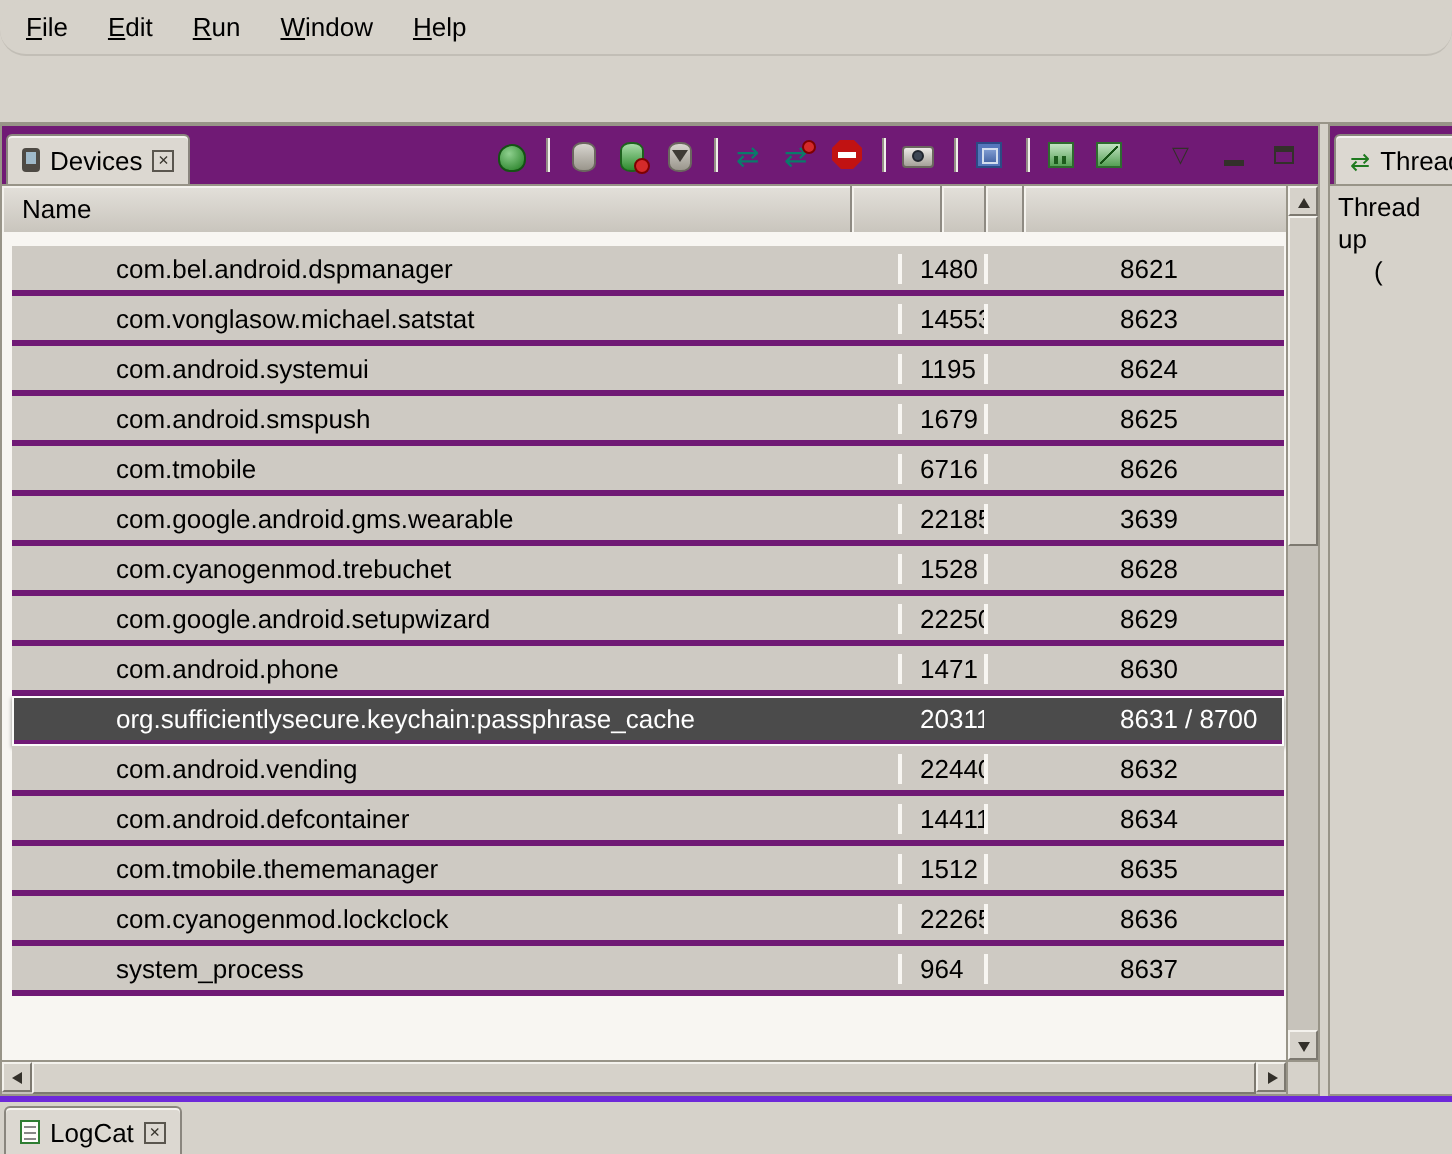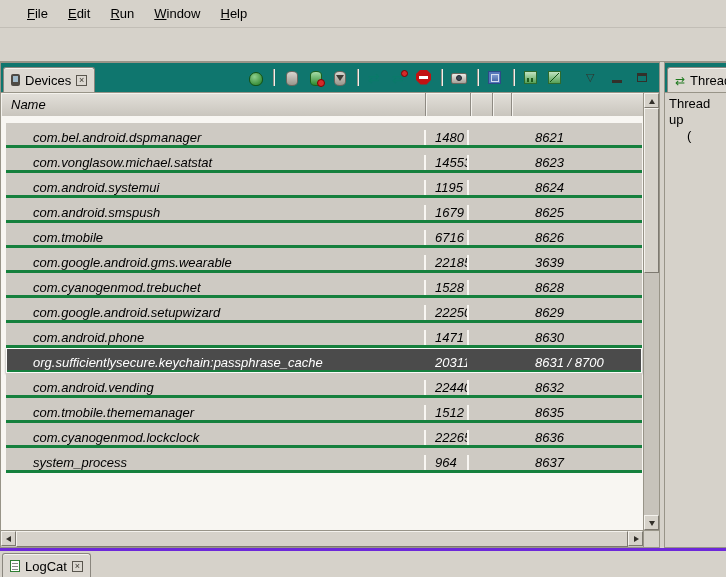--- a/index.html
+++ b/index.html
@@ -3,38 +3,38 @@
 <meta charset="utf-8">
 <style>
   html,body { margin:0; padding:0; }
   body {
     width:726px; height:577px; overflow:hidden; position:relative;
     background:#d6d2ca; font-family:"Liberation Sans", sans-serif;
     font-size:13px; color:#000; -webkit-font-smoothing:antialiased;
   }
 
   
-  .menubar { height:27px; display:flex; align-items:center; padding-left:17px;
-    background:#d6d2ca; border-bottom:1px solid #c2beb6; }
+  .menubar { height:27px; display:flex; align-items:center; padding-left:3px;
+    background:#d6d2ca; border-bottom:1px solid #c2beb6;border-radius:13px; }
   .menu-item { display:inline-block; padding:4px 10px; cursor:default; }
   .menu-item::first-letter { text-decoration:underline; }
 
   
   .toolbar { height:33px; background:#d6d2ca; border-bottom:1px solid #989488; }
 
   
   .main { display:flex; height:486px; background:#d6d2ca; }
   .devices-panel { width:660px; display:flex; flex-direction:column;
     border:1px solid #989488; box-sizing:border-box; background:#d6d2ca; }
   .sash { width:4px; background:#d6d2ca; cursor:col-resize; }
   .threads-panel { flex:1; display:flex; flex-direction:column;
     border:1px solid #989488; border-right:none; box-sizing:border-box; overflow:hidden; }
 
   
-  .tabbar { height:29px; display:flex; align-items:flex-end; background:#0f766e;
+  .tabbar { height:29px; display:flex; align-items:flex-end; background:#701a75;
     border-bottom:1px solid #989488; position:relative; white-space:nowrap; }
   .tab { display:flex; align-items:center; gap:5px; height:25px; box-sizing:border-box;
     margin-left:2px; padding:0 7px; background:#dcd8d1;
     border:1px solid #8a867e; border-bottom:none;
     border-top-left-radius:3px; border-top-right-radius:3px;
     box-shadow:inset 0 1px 0 #f5f3ef; }
   .tab-close { width:11px; height:11px; border:1px solid #5a564e; box-sizing:border-box;
     font-size:9px; line-height:9px; text-align:center; color:#3a372f; background:#dcd8d1; }
 
   
@@ -100,36 +100,36 @@
   .start-opengl-trace-icon::after { content:""; position:absolute; left:3px; top:3px; width:9px; height:9px;
     background:linear-gradient(135deg, transparent 45%, #145214 45%, #145214 55%, transparent 55%); }
 
   .view-menu-icon::before { content:"▽"; position:absolute; left:2px; top:1px; font-size:11px; color:#33302a; }
   .minimize-icon::before { content:""; position:absolute; left:3px; top:10px; width:10px; height:3px;
     background:#33302a; }
   .maximize-icon::before { content:""; position:absolute; left:3px; top:3px; width:10px; height:9px;
     border:1px solid #33302a; border-top-width:3px; box-sizing:border-box; }
 
   
-  .table-region { position:relative; flex:1; background:#fdba74; overflow:hidden;font-style:italic; }
+  .table-region { position:relative; flex:1; background:#fdba74; overflow:hidden; }
   .table-header { height:23px; margin-right:16px; display:flex; align-items:stretch;
     background:linear-gradient(#e3e0da,#c9c5bd); border-bottom:1px solid #8e8a82;
     box-shadow:inset 1px 1px 0 #f4f2ed; }
   .hcell { display:flex; align-items:center; box-sizing:border-box;
     border-right:1px solid #8e8a82; box-shadow:1px 0 0 #f4f2ed; }
   .hc-name { flex:0 0 425px; padding-left:10px; }
   .hc-pid  { flex:0 0 45px; }
   .hc-3    { flex:0 0 22px; }
   .hc-4    { flex:0 0 19px; }
   .hc-port { flex:1; border-right:none; box-shadow:none; }
 
   .rows { position:absolute; top:23px; left:0; right:16px; bottom:17px;
     background:#f8f6f2; padding-top:7px; overflow:hidden; }
-  .row { height:25px; box-sizing:border-box; display:flex; align-items:flex-end;
-    background:#cecac3; border-bottom:3px solid #15803d; margin-left:5px; margin-right:1px; }
+  .row { height:25px; box-sizing:border-box; display:flex; align-items:center;
+    background:#cecac3; border-bottom:3px solid #701a75; margin-left:5px; margin-right:1px;padding-left:25px; }
   .row > div { display:flex; align-items:center; box-sizing:border-box;
     border-right:2px solid #f8f6f2; overflow:hidden; white-space:nowrap; }
   .c-name { flex:0 0 420px; padding-left:27px; }
   .c-pid  { flex:0 0 43px; padding-left:9px; }
   .c-3    { flex:0 0 20px; }
   .c-4    { flex:0 0 17px; }
   .c-port { flex:1; padding-left:5px; border-right:none !important;margin-left:24px; }
   .row.selected { background:#4b4b4b; color:#fff; outline:1px solid #fbfbf9; outline-offset:-1px;
     box-shadow:0 1px 2px rgba(0,0,0,.45); }
   .row.selected > div { border-right-color:transparent; }
@@ -296,20 +296,27 @@
     <div class="c-port">8631 / 8700</div>
   </div>
           <div class="row">
     <div class="c-name">com.android.vending</div>
     <div class="c-pid">22440</div>
     <div class="c-3"></div>
     <div class="c-4"></div>
     <div class="c-port">8632</div>
   </div>
           <div class="row">
+    <div class="c-name">com.android.defcontainer</div>
+    <div class="c-pid">14411</div>
+    <div class="c-3"></div>
+    <div class="c-4"></div>
+    <div class="c-port">8634</div>
+  </div>
+          <div class="row">
     <div class="c-name">com.tmobile.thememanager</div>
     <div class="c-pid">1512</div>
     <div class="c-3"></div>
     <div class="c-4"></div>
     <div class="c-port">8635</div>
   </div>
           <div class="row">
     <div class="c-name">com.cyanogenmod.lockclock</div>
     <div class="c-pid">22265</div>
     <div class="c-3"></div>

